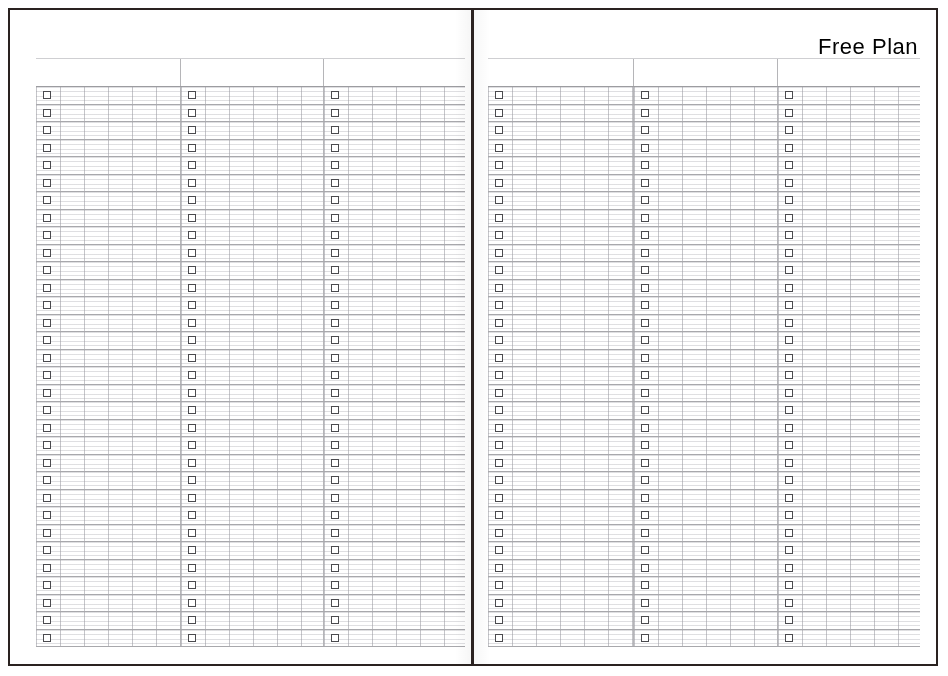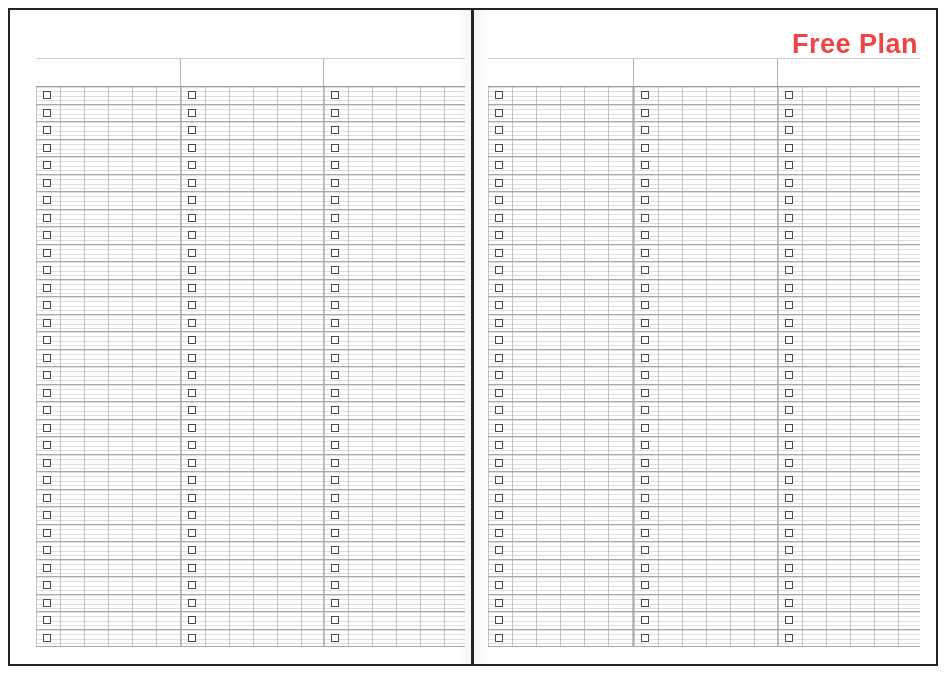--- a/index.html
+++ b/index.html
@@ -55,24 +55,24 @@
     position: absolute;
     left: 0;
     right: 0;
     top: 0;
     height: 48px;
   }
   .plan-title {
     position: absolute;
     right: 20px;
     bottom: 0px;
-    font-size: 27px;
-    font-weight: 700;
+    font-size: 22px;
+    font-weight: 400;
     letter-spacing: 0.5px;
-    color: #ef4444;
+    color: #000000;
     white-space: nowrap;
     line-height: 1;
     font-family: "Liberation Sans", sans-serif;
   }
   .header-rule {
     position: absolute;
     top: 48px;
     height: 1px;
     background: #cfcfd2;
   }

